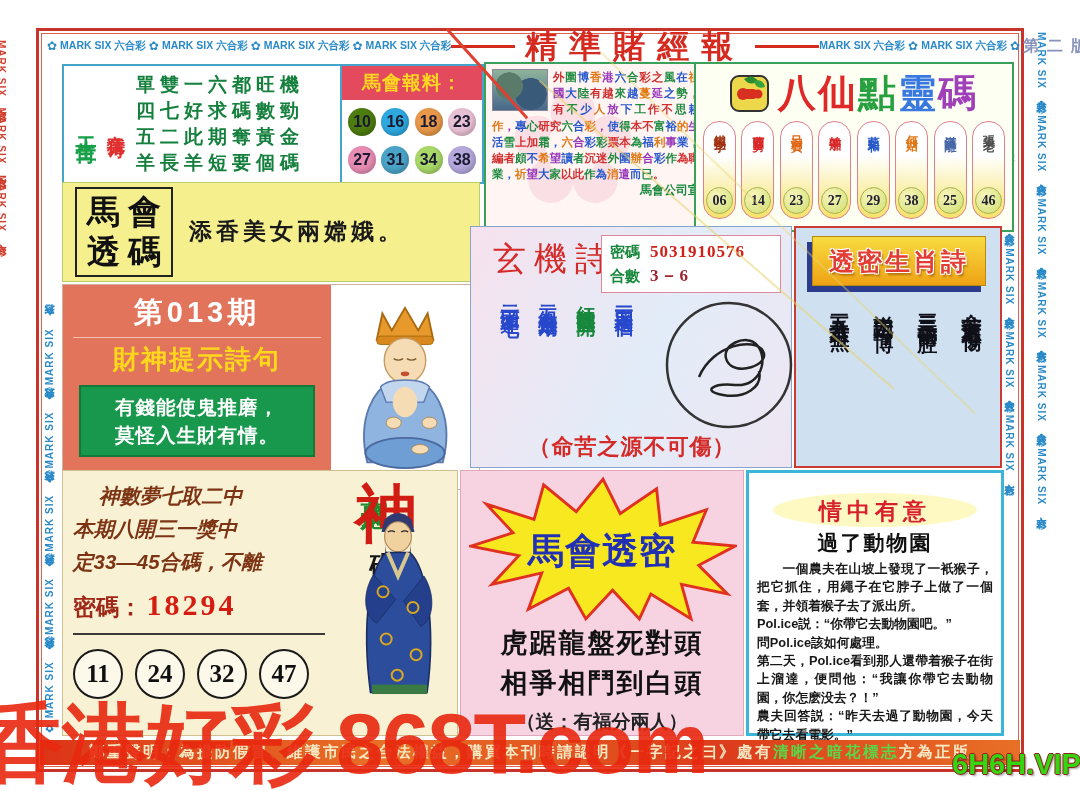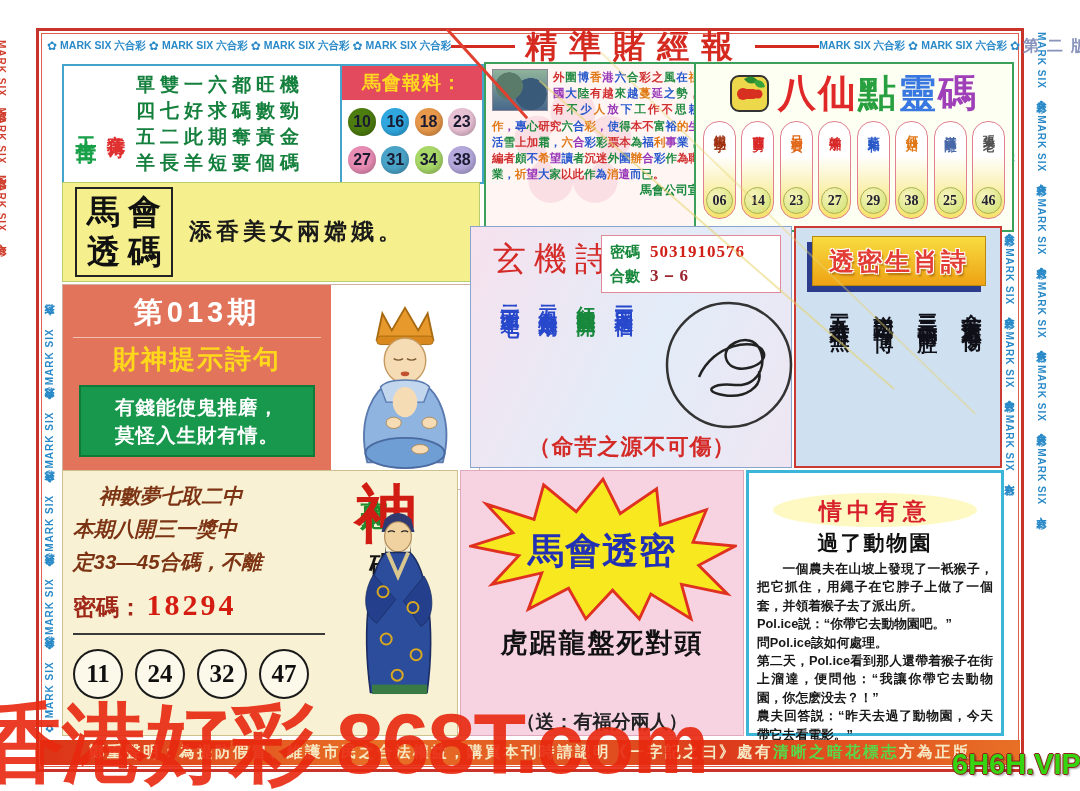--- a/index.html
+++ b/index.html
@@ -425,20 +425,21 @@
     </svg>
   </div>
 
   <div class="boxI">
     <svg class="burst" width="268" height="148" viewBox="0 0 280 150">
       <polygon points="140,2 158,38 196,12 200,50 248,34 234,68 278,72 240,92 270,122 222,112 232,148 190,122 178,148 150,118 122,148 104,116 62,138 76,100 24,112 52,82 2,72 46,58 18,28 68,44 78,8 112,36" fill="#f8e820" stroke="#e03020" stroke-width="3"></polygon>
     </svg>
     <div class="burst-text">馬會透密</div>
     <div class="toumi-poem">
       <div>虎踞龍盤死對頭</div>
+      <div>相爭相鬥到白頭</div>
     </div>
     <div class="toumi-gift">（送：有福分兩人）</div>
   </div>
 
   <div class="boxJ">
     <div class="joke-ellipse">
       <span>情中有意</span>
     </div>
     <div class="joke-sub">過了動物園</div>
     <div class="joke-body">

